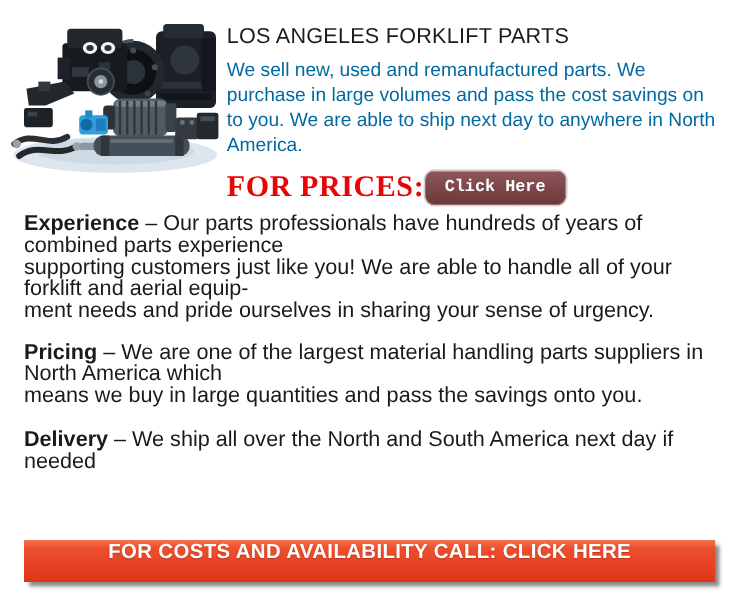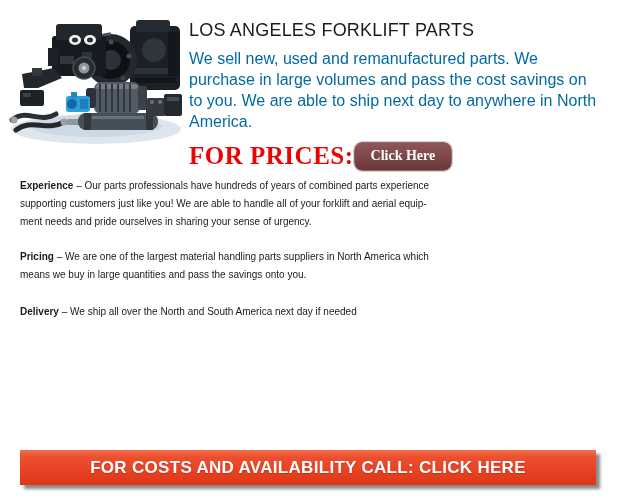--- a/index.html
+++ b/index.html
@@ -53,61 +53,61 @@
     align-items: flex-start;
   }
   .for-prices {
     font-family: "Liberation Serif", serif;
     font-weight: 700;
     font-size: 25px;
     color: var(--accent_red, #ea0505);
     letter-spacing: 0.5px;
   }
   .click-here-btn {
-    font-family: Liberation Serif, serif;
+    font-family: Liberation Mono, monospace;
     font-size: 14px;
     font-weight: 700;
     color: #ffffff;
     background: linear-gradient(180deg, #8d5759 0%, var(--button_bg, #7c4547) 55%, #6b393b 100%);
     border: 1px solid #96686a;
     outline: 1px solid #d9d2d2;
     border-radius: 8px;
     padding: 5px 16px 6px 16px;
     cursor: pointer;
     line-height: 16px;
   }
 
   
   .content {
     padding: 14px 22px 0 20px;
   }
   .section {
     margin: 0 0 13px 0;
-    font-size: 10px;
+    font-size: 18px;
     line-height: 18px;
     color: #1a1a1a;
   }
   .section .lead {
     font-weight: 700;
   }
   .section .ptext {
     white-space: pre-line;
   }
   .mt6 { margin-top: 19px; }
   .mt4 { margin-top: 17px; }
 
   
   .cta-banner {
     position: absolute;
     left: 20px;
     top: 450px;
     width: 576px;
     height: 35px;
     display: flex;
-    align-items: center;
+    align-items: flex-start;
     justify-content: center;
     background: linear-gradient(180deg, #f4714d 0%, #ec4f2e 20%, var(--banner_orange, #e84326) 55%, #dd3714 100%);
     box-shadow: 4px 4px 3px rgba(40, 40, 40, 0.55);
     cursor: pointer;
   }
   .cta-banner span {
     color: #ffffff;
     font-size: 17px;
     font-weight: 700;
     letter-spacing: 0.3px;

